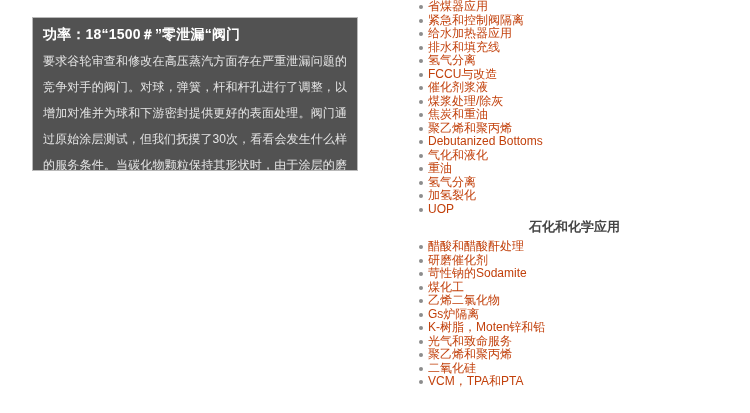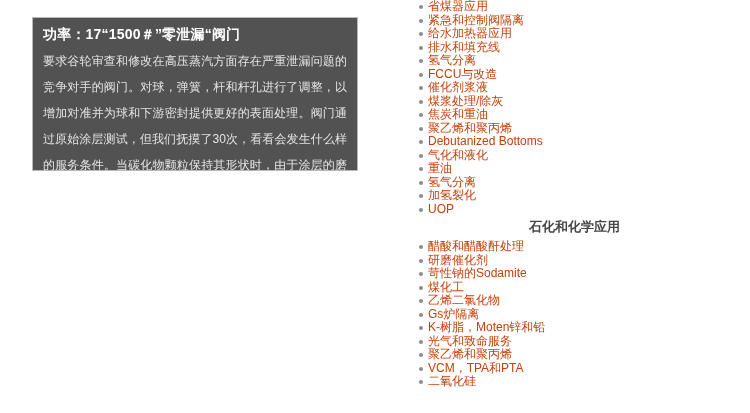--- a/index.html
+++ b/index.html
@@ -69,21 +69,21 @@
   }
   .apps h3.h-refining { margin: 5px 0 4px 0; }
   .apps h3.h-petrochem { margin: 4px 0 6px 0; text-align: center; }
 </style>
 </head>
 <body>
 
 <div class="stage">
 
   <div class="panel">
-    <div class="panel-title">功率：17“1500＃”零泄漏“阀门</div>
+    <div class="panel-title">功率：18“1500＃”零泄漏“阀门</div>
     <div class="panel-body">要求谷轮审查和修改在高压蒸汽方面存在严重泄漏问题的竞争对手的阀门。对球，弹簧，杆和杆孔进行了调整，以增加对准并为球和下游密封提供更好的表面处理。阀门通过原始涂层测试，但我们抚摸了30次，看看会发生什么样的服务条件。当碳化物颗粒保持其形状时，由于涂层的磨损，阀发生轻微泄漏，而粘合材料磨损少许。我们认为任何“零漏”</div>
   </div>
 
   <div class="apps">
 
     <ul>
       <li>省煤器应用</li>
       <li>紧急和控制阀隔离</li>
       <li>给水加热器应用</li>
       <li>排水和填充线</li>
@@ -110,18 +110,18 @@
     <ul>
       <li>醋酸和醋酸酐处理</li>
       <li>研磨催化剂</li>
       <li>苛性钠的Sodamite</li>
       <li>煤化工</li>
       <li>乙烯二氯化物</li>
       <li>Gs炉隔离</li>
       <li>K-树脂，Moten锌和铅</li>
       <li>光气和致命服务</li>
       <li>聚乙烯和聚丙烯</li>
+      <li>二氧化硅</li>
       <li>VCM，TPA和PTA</li>
-      <li>二氧化硅</li>
     </ul>
 
   </div>
 </div>
 
 </body></html>

